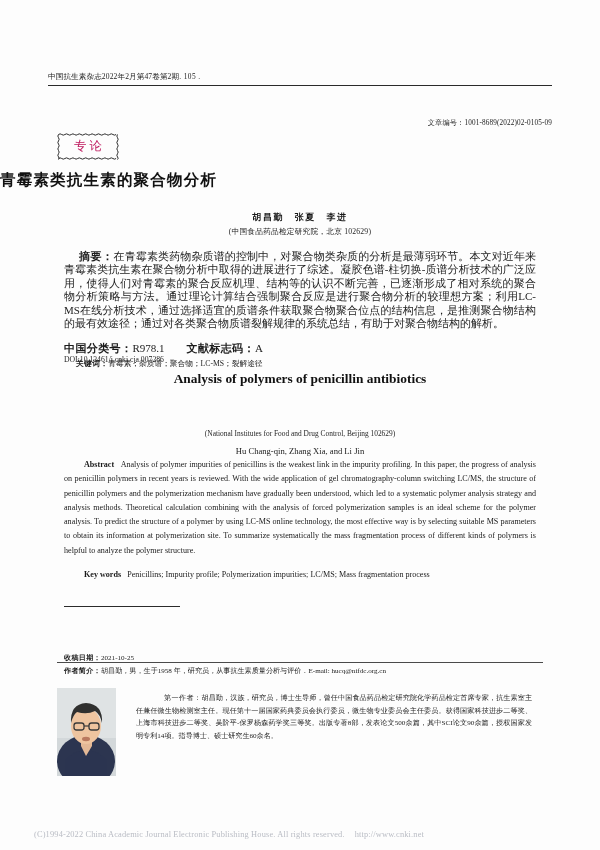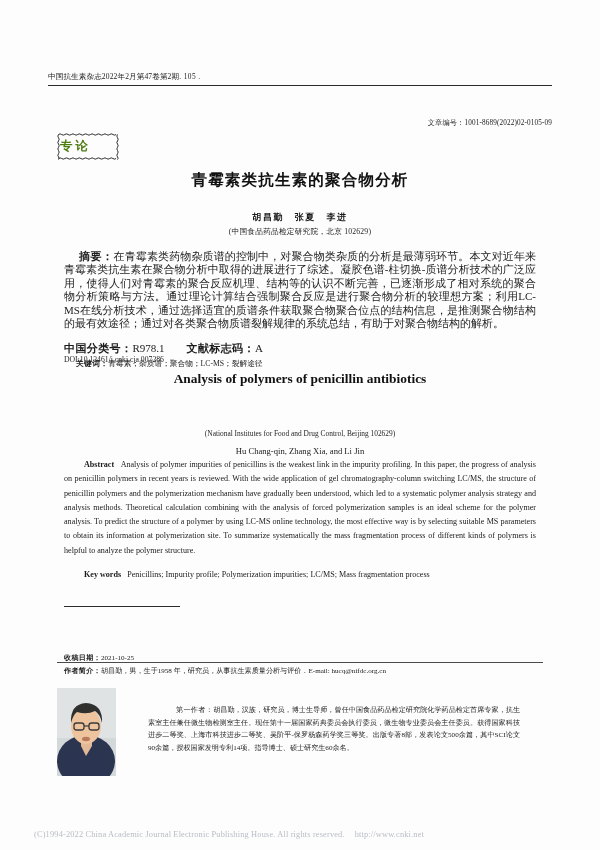--- a/index.html
+++ b/index.html
@@ -56,39 +56,38 @@
     position: absolute;
     left: 57px;
     top: 133px;
   }
   .badge {
     position: relative;
     width: 62px;
     height: 27px;
     display: flex;
     align-items: center;
+    justify-content: center;
     font-size: 12.5px;
     letter-spacing: 3px;
     text-indent: 3px;
-    color: #4d7c0f;
-    font-weight: bold;
+    color: #be185d;
   }
   .badge svg {
     position: absolute;
     left: 0;
     top: 0;
   }
   .badge span { position: relative; z-index: 2; }
 
   
   .cn-title {
     position: absolute;
     left: 0; right: 0;
     top: 170px;
-    text-align: center;
     font-size: 15.5px;
     font-weight: bold;
     letter-spacing: 1.2px;
     color: #111;
     font-family: "DejaVu Sans", "Liberation Sans", sans-serif;
   }
   .cn-authors {
     position: absolute;
     left: 0; right: 0;
     top: 211px;
@@ -249,21 +248,21 @@
     position: absolute;
     left: 132px;
     width: 404px;
     top: 688px;
     font-size: 7.1px;
     line-height: 12.6px;
     text-align: justify;
     text-justify: inter-ideograph;
     color: #1c1c1c;
   }
-  .bio-text p { margin: 16px; text-indent: 28px; }
+  .bio-text p { margin: 4px; text-indent: 28px; }
   .bio-text .lead { letter-spacing: 0.3px; }
 
   
   .cnki-footer {
     position: absolute;
     left: 34px;
     top: 818px;
     font-size: 8.4px;
     color: #b9bcc4;
     letter-spacing: 0.15px;

